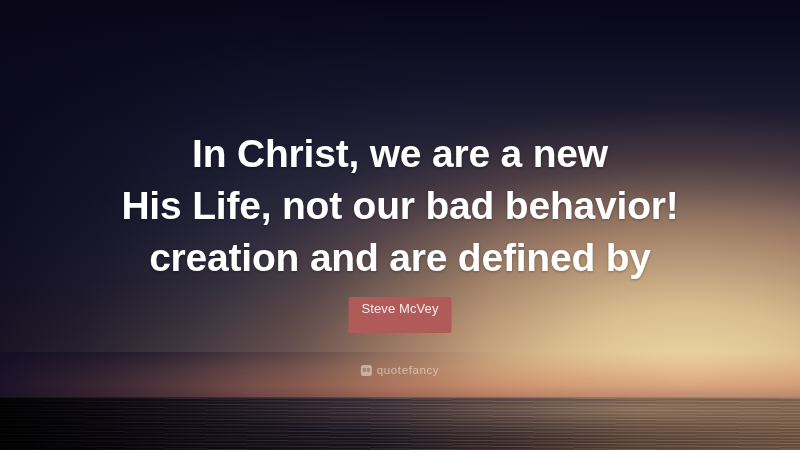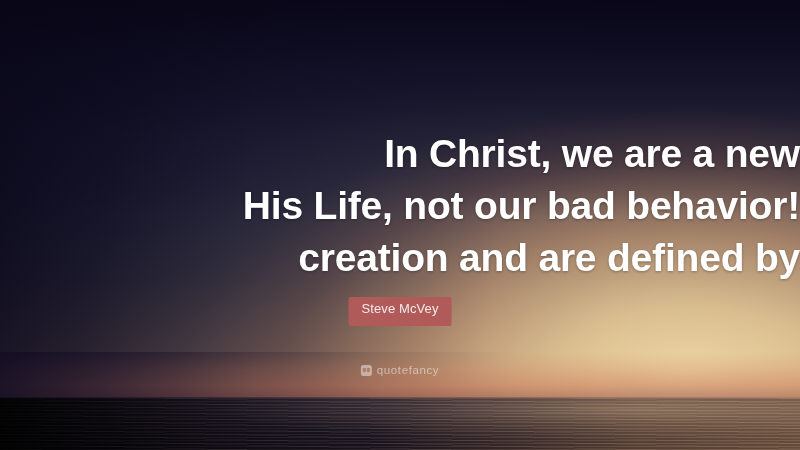--- a/index.html
+++ b/index.html
@@ -175,21 +175,21 @@
     display: flex;
     flex-direction: column;
     align-items: center;
   }
 
   .quote-block {
     position: absolute;
     left: 0;
     right: 0;
     top: 128px;
-    text-align: right;
+    text-align: center;
   }
   .quote-line {
     display: block;
     color: #ffffff;
     font-family: "Liberation Sans", sans-serif;
     font-weight: 700;
     font-size: 39px;
     line-height: 52px;
     letter-spacing: -0.2px;
     text-shadow: 0 1px 3px rgba(0,0,0,0.30);
@@ -200,21 +200,21 @@
     position: absolute;
     left: 50%;
     transform: translateX(-50%);
     top: 297px;
     background: #b05a5a;
     color: #f3ebe9;
     font-family: "Liberation Sans", sans-serif;
     font-size: 13px;
     font-weight: 400;
     letter-spacing: 0.1px;
-    padding: 4px 13px 10px 13px;
+    padding: 4px 13px 17px 13px;
     border-radius: 2px;
     white-space: nowrap;
   }
 
   .watermark {
     position: absolute;
     left: 50%;
     transform: translateX(-50%);
     top: 364px;
     display: flex;

